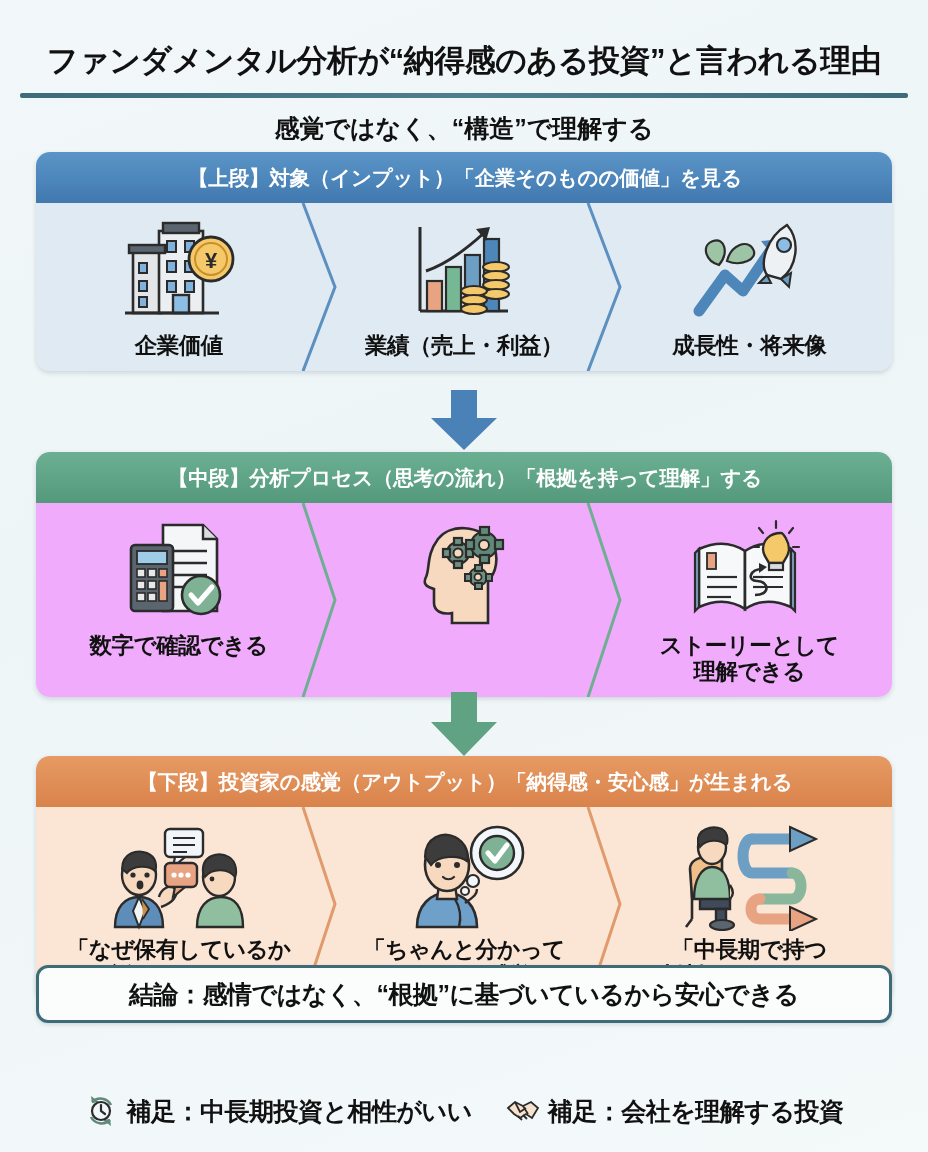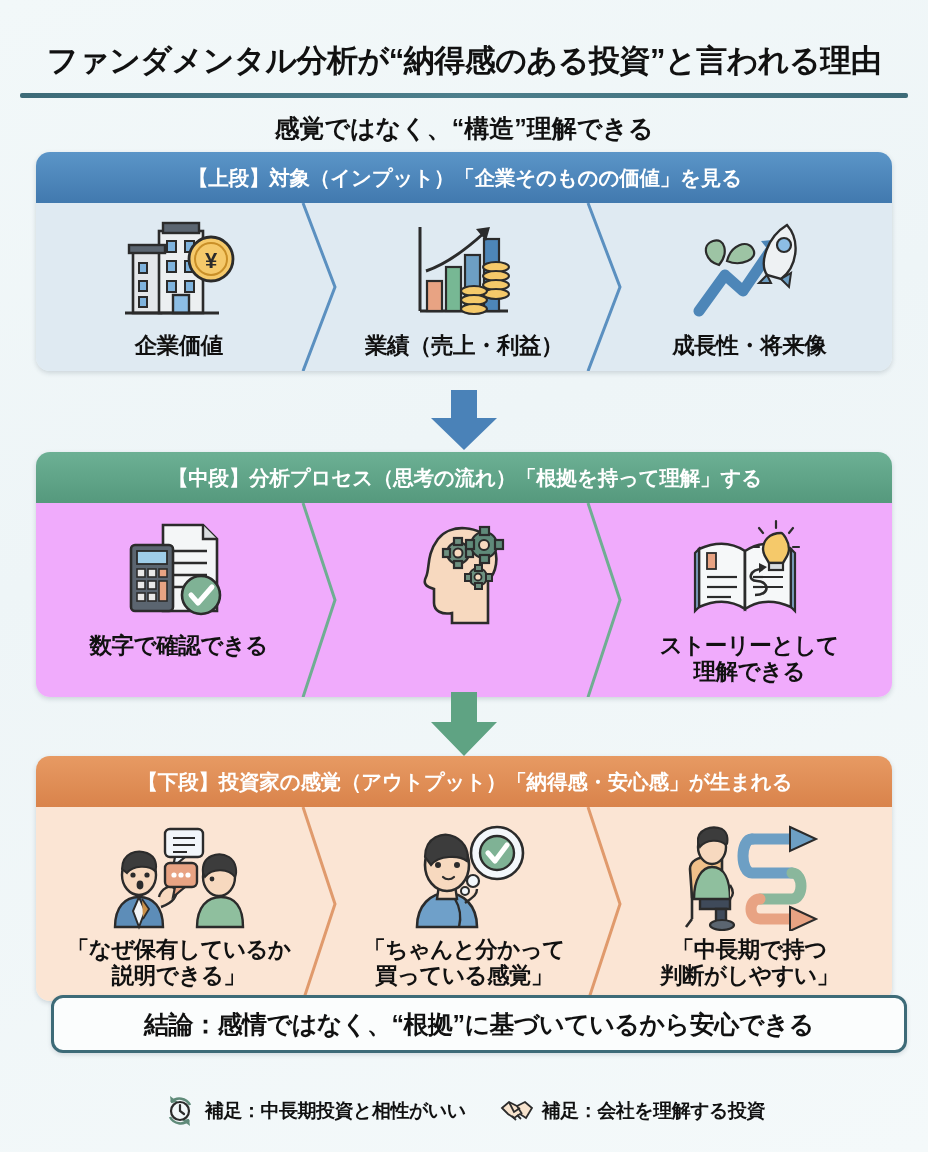--- a/index.html
+++ b/index.html
@@ -66,31 +66,31 @@
     box-sizing:border-box;box-shadow:0 2px 4px rgba(40,60,80,.15);
   }
   .conclusion-text{font-size:25px;font-weight:bold;letter-spacing:-0.5px;white-space:nowrap;}
 
   
   .notes{
     position:absolute;left:0;width:928px;display:flex;
     align-items:center;justify-content:center;gap:34px;
   }
   .note{display:flex;align-items:center;gap:8px;}
-  .note-text{font-size:19px;font-weight:bold;letter-spacing:-0.5px;white-space:nowrap;}
+  .note-text{font-size:25px;font-weight:bold;letter-spacing:-0.5px;white-space:nowrap;}
   .note-icon{width:34px;height:34px;display:flex;align-items:center;justify-content:center;}
 </style>
 </head>
 <body>
 
 <div class="page">
 
   <div class="title">ファンダメンタル分析が“納得感のある投資”と言われる理由</div>
   <div class="title-rule"></div>
-  <div class="subtitle">感覚ではなく、“構造”理解できる</div>
+  <div class="subtitle">感覚ではなく、“構造”で理解する</div>
 
   <div class="stage s-blue" style="top:152px;">
     <div class="stage-head">【上段】対象（インプット）「企業そのものの価値」を見る</div>
     <div class="stage-body">
 
       <div class="cell">
         <div class="cell-icon">
           <svg width="120" height="108" viewBox="0 0 120 108">
             <rect x="14" y="32" width="28" height="62" fill="#e4e7ea" stroke="#2b2b2b" stroke-width="2.6"></rect>
             <rect x="40" y="12" width="44" height="82" fill="#eceff1" stroke="#2b2b2b" stroke-width="2.6"></rect>
@@ -388,21 +388,21 @@
           </svg>
       </div>
       <div class="chev" style="left:546px;">
         <svg viewBox="0 0 44 180" preserveAspectRatio="none">
             <path d="M6 0 L38 90 L6 180" fill="none" stroke="#e09a6c" stroke-width="3" vector-effect="non-scaling-stroke"></path>
           </svg>
       </div>
     </div>
   </div>
 
-  <div class="conclusion" style="top:995px;margin-left:15px;">
+  <div class="conclusion" style="top:965px;">
     <span class="conclusion-text">結論：感情ではなく、“根拠”に基づいているから安心できる</span>
   </div>
 
   <div class="notes" style="top:1094px;">
 
     <div class="note">
       <span class="note-icon">
         <svg width="34" height="34" viewBox="0 0 34 34">
           <path d="M27 11 A12 12 0 0 0 8 8" fill="none" stroke="#5f8a79" stroke-width="2.6"></path>
           <path d="M7 2 L8 9 L15 8 Z" fill="#5f8a79"></path>

